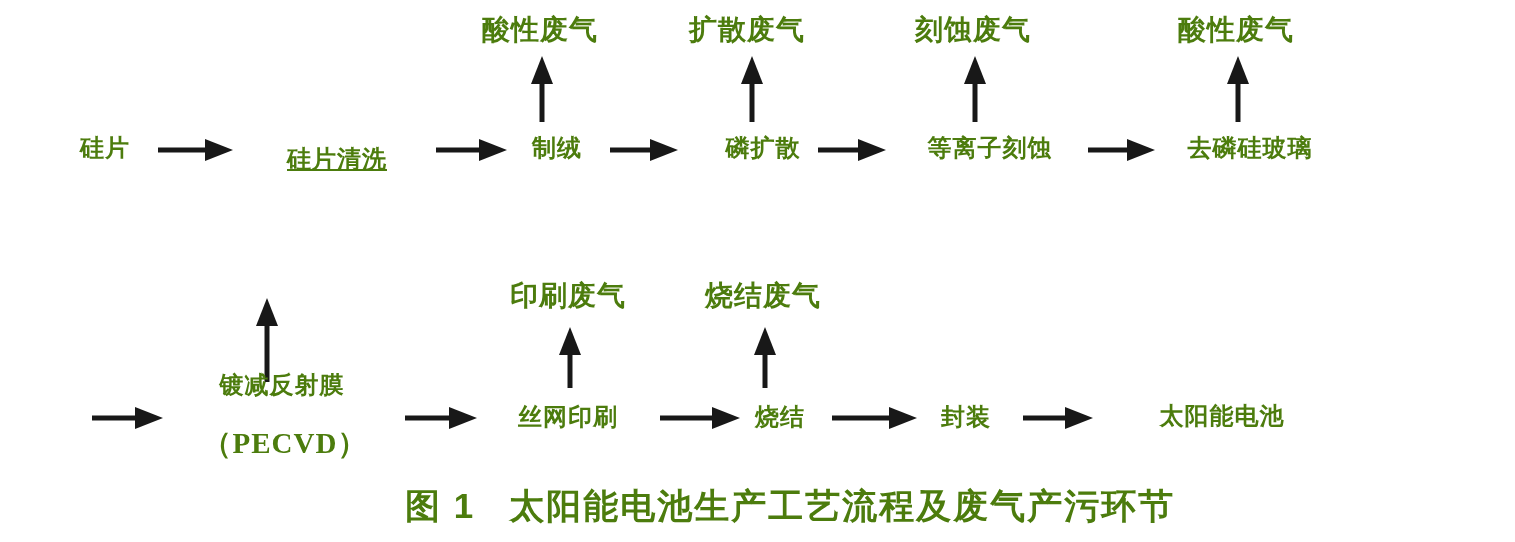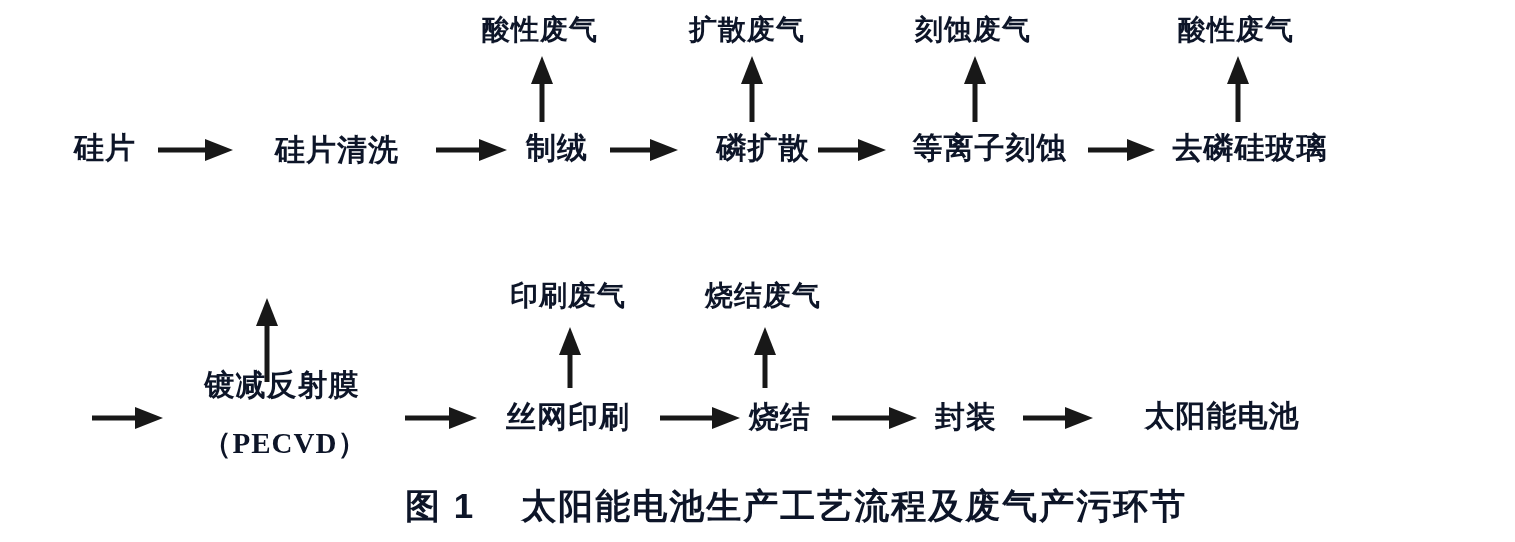--- a/index.html
+++ b/index.html
@@ -6,56 +6,56 @@
     margin: 0;
     padding: 0;
     background: #ffffff;
   }
   .stage {
     position: relative;
     width: 1515px;
     height: 542px;
     background: #fdfdfd;
     font-family: "Liberation Sans", sans-serif;
-    color: #0f172a;
+    color: #4d7c0f;
     overflow: hidden;
     filter: blur(0.4px) contrast(1.02);
   }
   .arrow-layer {
     position: absolute;
     left: 0;
     top: 0;
     width: 1515px;
     height: 542px;
   }
   .lbl {
     position: absolute;
     transform: translate(-50%, -50%);
     white-space: nowrap;
     font-weight: bold;
     text-align: center;
   }
   .node {
-    font-size: 30px;
+    font-size: 24px;
     letter-spacing: 1px;
   }
   .emission {
     font-size: 28px;
     letter-spacing: 1px;
   }
   .latin {
     font-family: "Liberation Serif", serif;
     font-size: 29px;
   }
   .caption {
     position: absolute;
     left: 405px;
     top: 483px;
     display: flex;
-    gap: 46px;
+    gap: 34px;
     font-weight: bold;
     font-size: 35px;
     letter-spacing: 2px;
     white-space: nowrap;
   }
   svg line { stroke: #1a1a1a; stroke-width: 5; }
   svg polygon { fill: #1a1a1a; }
 </style>
 </head>
 <body>
@@ -136,21 +136,21 @@
         <polygon points="765,327 754,355 776,355"></polygon>
     </g>
   </svg>
 
   <div class="lbl emission" style="left:540px; top:30px;">酸性废气</div>
   <div class="lbl emission" style="left:747px; top:30px;">扩散废气</div>
   <div class="lbl emission" style="left:973px; top:30px;">刻蚀废气</div>
   <div class="lbl emission" style="left:1236px; top:30px;">酸性废气</div>
 
   <div class="lbl node" style="left:105px; top:148px;">硅片</div>
-  <div class="lbl node" style="left:337px; top:150px;">硅片清洗</div>
+  <div class="lbl node" style="left:337px; top:159px;text-decoration:underline;">硅片清洗</div>
   <div class="lbl node" style="left:557px; top:148px;">制绒</div>
   <div class="lbl node" style="left:990px; top:148px;">等离子刻蚀</div>
   <div class="lbl node" style="left:763px; top:148px;">磷扩散</div>
   <div class="lbl node" style="left:1250px; top:148px;">去磷硅玻璃</div>
 
   <div class="lbl emission" style="left:568px; top:296px;text-align:right;">印刷废气</div>
   <div class="lbl emission" style="left:763px; top:296px;">烧结废气</div>
 
   <div class="lbl node" style="left:282px; top:385px;">镀减反射膜</div>
   <div class="lbl node latin" style="left:285px; top:444px;font-family:Liberation Serif, serif;">（PECVD）</div>

